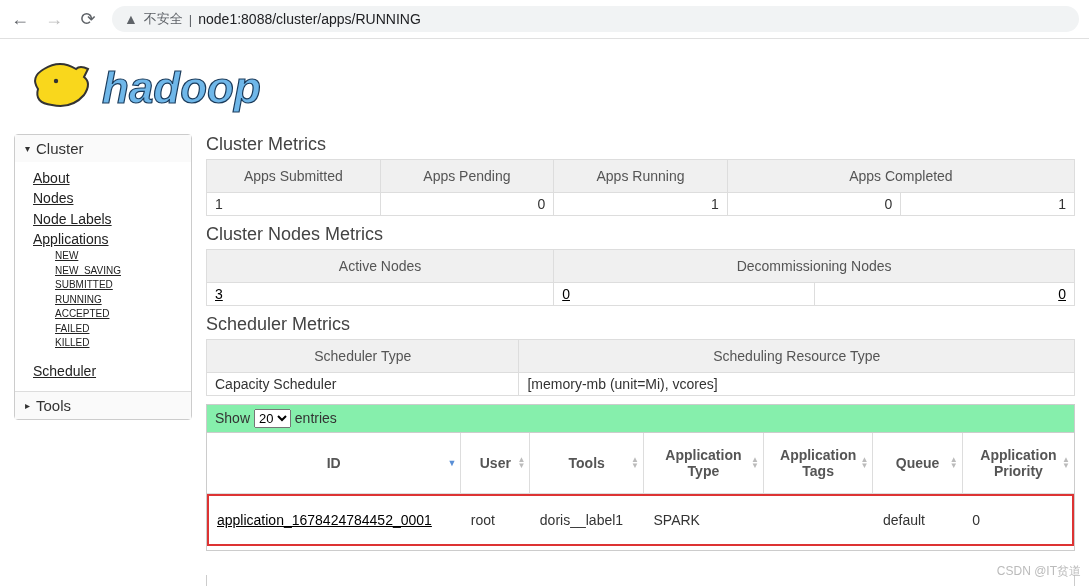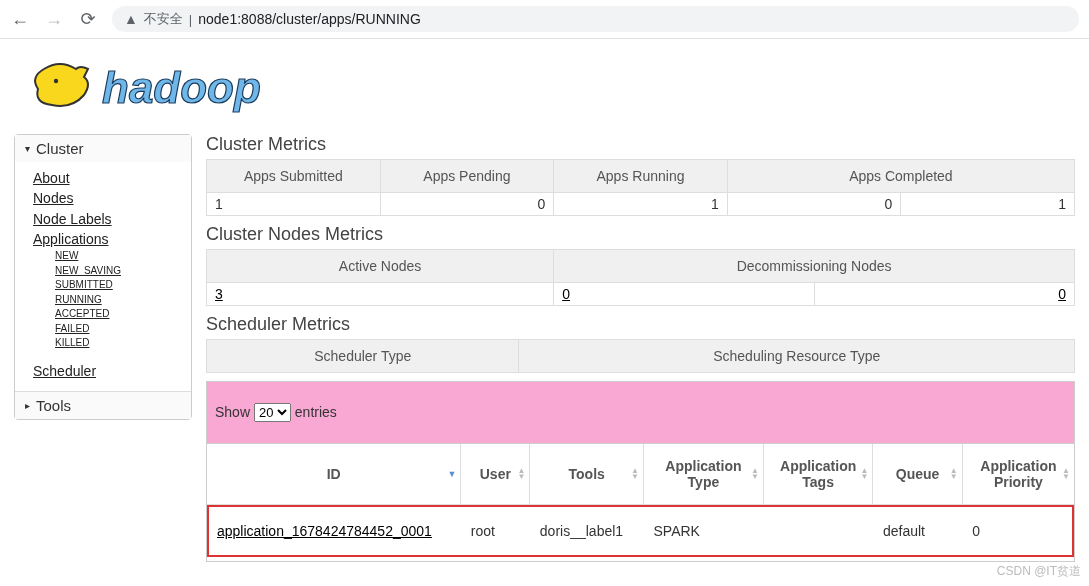--- a/index.html
+++ b/index.html
@@ -24,21 +24,21 @@
 .side-sub { padding-left: 22px; }
 .side-sub a { font-size: 10px; }
 .sched-link { margin-top: 10px; }
 .main { flex: 1; min-width: 0; }
 .sec-title { font-size: 18px; color: #444; font-weight: 400; margin: 0 0 4px 0; }
 table.metrics { width: 100%; border-collapse: collapse; border: 1px solid #ccc; margin-bottom: 8px; table-layout: fixed;}
 table.metrics th { background: #f0f0f0; font-weight: 400; color: #555; padding: 8px 6px; border: 1px solid #ddd; font-size: 14px; }
 table.metrics td { padding: 3px 8px; border: 1px solid #ddd; text-align: right; font-size: 14px; }
 table.metrics td.left { text-align: left; }
 table.metrics td a { color: #000; text-decoration: underline; }
-.entries-bar { background: #f9a8d4; border: 1px solid #ccc; padding: 21px 8px; font-size: 14px; }
+.entries-bar { background: #86efac; border: 1px solid #ccc; padding: 4px 8px; font-size: 14px; }
 .entries-bar select { font-size: 13px; }
 .apps-box { border: 1px solid #ccc; border-top: none; padding-bottom: 4px; }
 table.apps { width: 100%; border-collapse: collapse; }
 table.apps th { background: #fff; color: #555; font-weight: 700; padding: 14px 6px; border-right: 1px solid #ddd; border-bottom: 1px solid #ddd; font-size: 14px; text-align: center; position: relative; }
 table.apps th:last-child { border-right: none; }
 .sort-both { position: absolute; right: 4px; top: 50%; transform: translateY(-50%); font-size: 8px; color: #bbb; line-height: 6px; }
 .sort-asc { position: absolute; right: 4px; top: 50%; transform: translateY(-50%); font-size: 9px; color: #5a8fd6; }
 table.apps td { padding: 18px 10px; font-size: 14px; color: #333; vertical-align: middle; }
 table.apps td a { color: #000; text-decoration: underline; }
 .hl-row { outline: 2px solid #d33; outline-offset: -2px; }
@@ -138,20 +138,24 @@
       </tbody>
         </table>
 
       <div class="sec-title">Scheduler Metrics</div>
       <table class="metrics">
         <tbody>
             <tr>
           <th style="width:36%">Scheduler Type</th>
           <th>Scheduling Resource Type</th>
         </tr>
+        <tr>
+          <td class="left">Capacity Scheduler</td>
+          <td class="left">[memory-mb (unit=Mi), vcores]</td>
+        </tr>
       </tbody>
         </table>
 
       <div class="entries-bar">
         <span>Show</span>
         <select><option>20</option></select>
         <span>entries</span>
       </div>
 
       <div class="apps-box">

